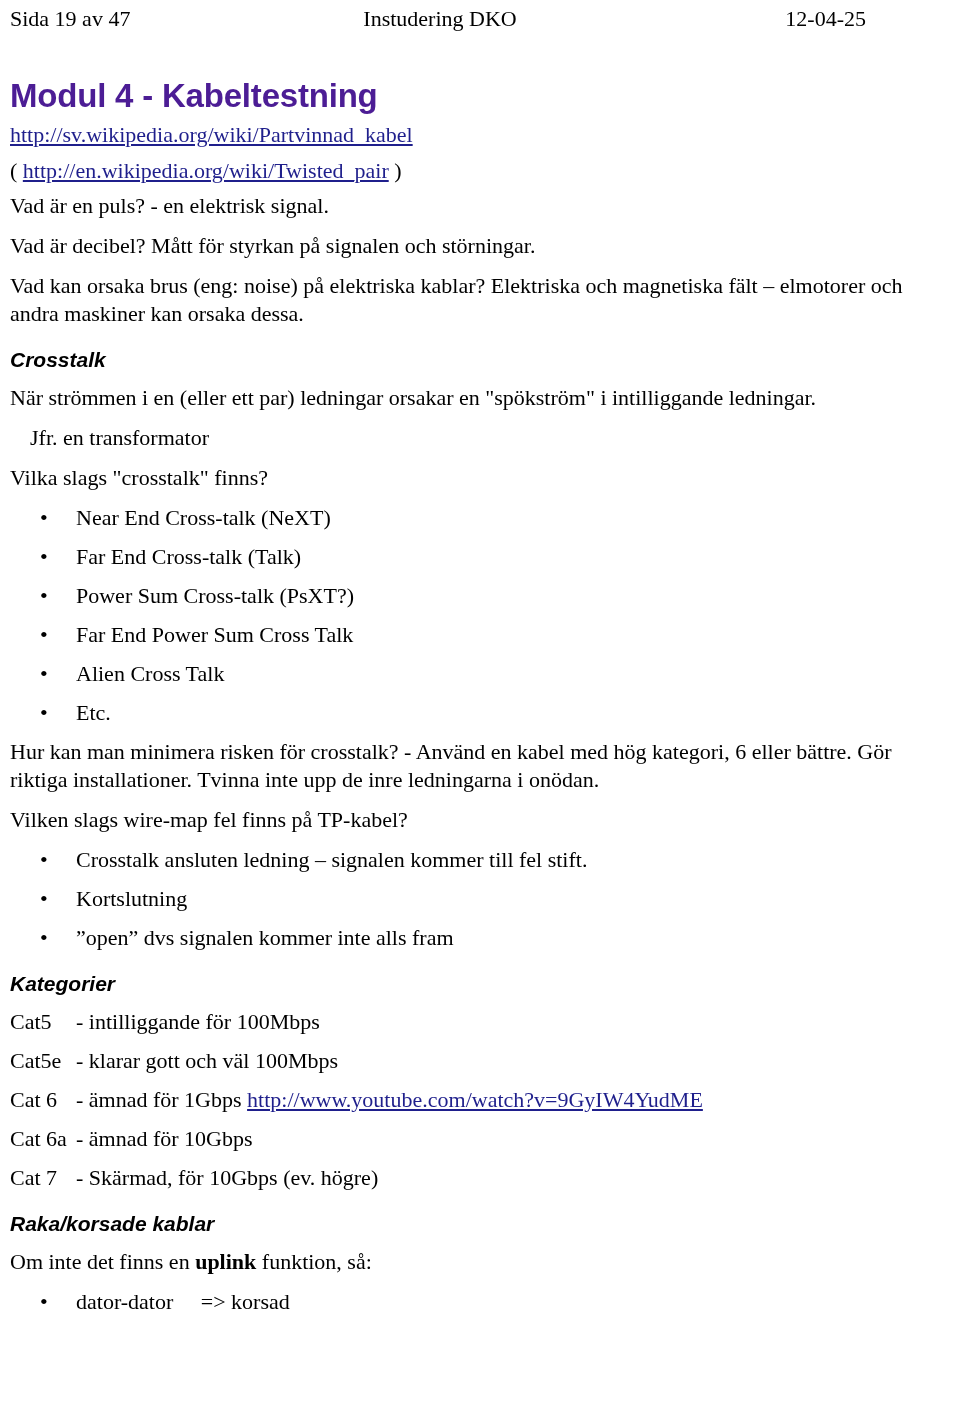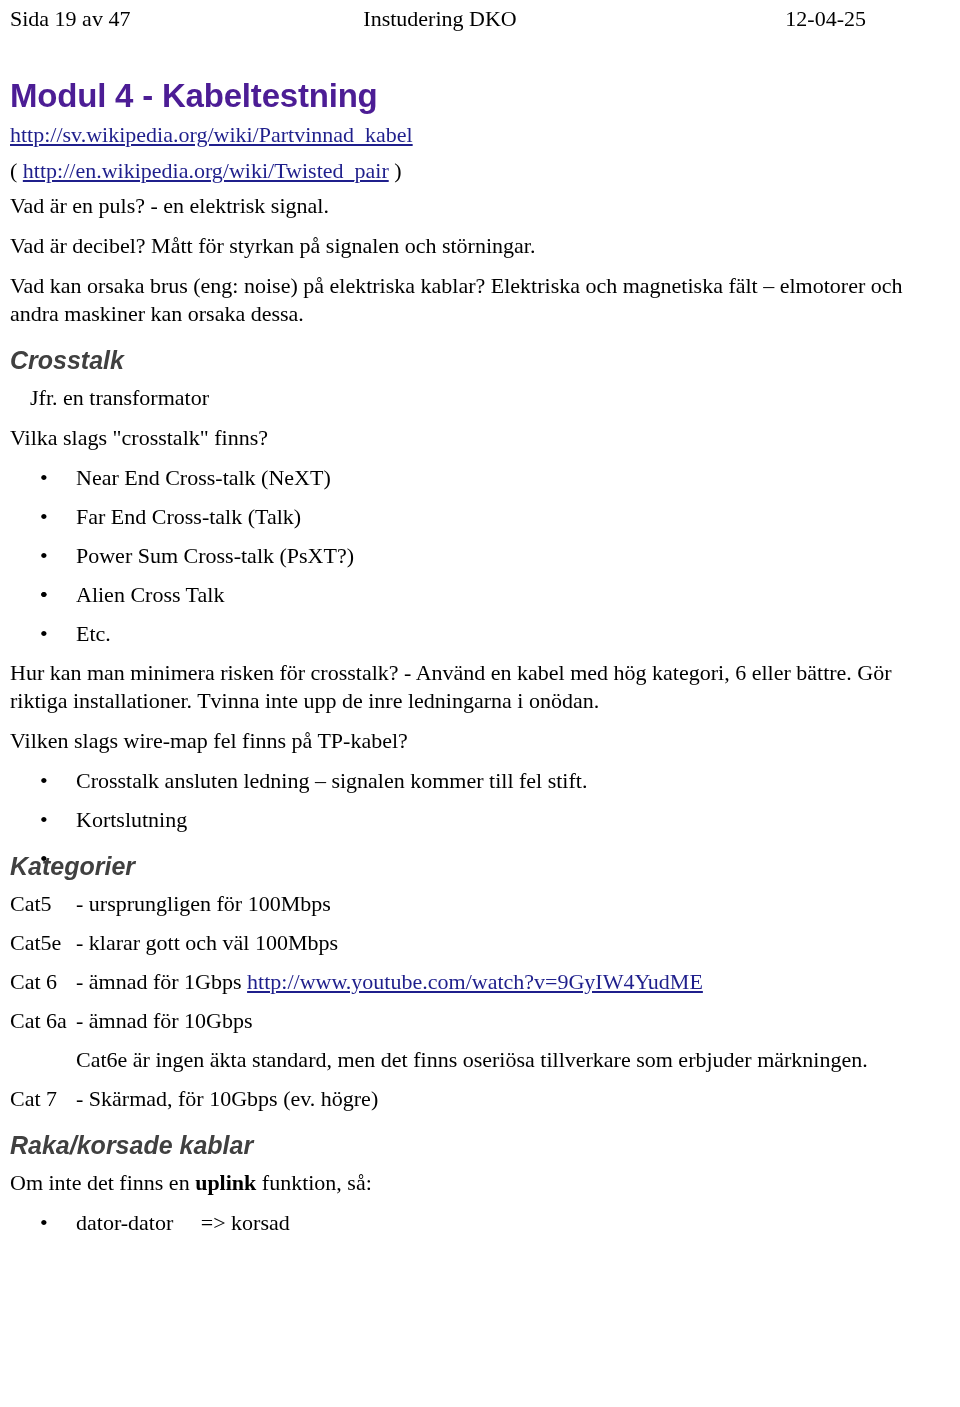--- a/index.html
+++ b/index.html
@@ -51,24 +51,24 @@
     line-height: 40px;
     margin: 30px 0 4px 10px;
     letter-spacing: -0.2px;
     color: #4c1d95;
   }
 
   .h2 {
     font-family: "Liberation Sans", "DejaVu Sans", sans-serif;
     font-weight: bold;
     font-style: italic;
-    font-size: 25px;
+    font-size: 21px;
     line-height: 32px;
     margin: 16px 0 8px 10px;
-    color: #404040;
+    color: #000000;
   }
 
   .p {
     font-size: 22px;
     line-height: 28px;
     margin: 0 14px 12px 10px;
     color: #000;
   }
   .p.indent { margin-left: 30px; }
 
@@ -152,61 +152,61 @@
     <div class="linkline">
       <span>( </span><a class="link" href="#">http://en.wikipedia.org/wiki/Twisted_pair</a><span> )</span>
     </div>
 
     <p class="p">Vad är en puls? - en elektrisk signal.</p>
     <p class="p">Vad är decibel? Mått för styrkan på signalen och störningar.</p>
     <p class="p">Vad kan orsaka brus (eng: noise) på elektriska kablar? Elektriska och magnetiska fält – elmotorer och andra maskiner kan orsaka dessa.</p>
 
     <h2 class="h2">Crosstalk</h2>
 
+    <p class="p">När strömmen i en (eller ett par) ledningar orsakar en "spökström" i intilliggande ledningar.</p>
     <p class="p indent">Jfr. en transformator</p>
     <p class="p">Vilka slags "crosstalk" finns?</p>
 
     <ul class="bullets">
       <li><span class="bullet">•</span><span>Near End Cross-talk (NeXT)</span></li>
       <li><span class="bullet">•</span><span>Far End Cross-talk (Talk)</span></li>
       <li><span class="bullet">•</span><span>Power Sum Cross-talk (PsXT?)</span></li>
-      <li><span class="bullet">•</span></li>
+      <li><span class="bullet">•</span><span>Far End Power Sum Cross Talk</span></li>
       <li><span class="bullet">•</span><span>Alien Cross Talk</span></li>
       <li><span class="bullet">•</span><span>Etc.</span></li>
     </ul>
 
     <p class="p">Hur kan man minimera risken för crosstalk? - Använd en kabel med hög kategori, 6 eller bättre. Gör riktiga installationer. Tvinna inte upp de inre ledningarna i onödan.</p>
 
     <p class="p">Vilken slags wire-map fel finns på TP-kabel?</p>
 
     <ul class="bullets">
       <li><span class="bullet">•</span><span>Crosstalk ansluten ledning – signalen kommer till fel stift.</span></li>
       <li><span class="bullet">•</span><span>Kortslutning</span></li>
-      <li><span class="bullet">•</span></li>
+      <li><span class="bullet">•</span><span>”open” dvs signalen kommer inte alls fram</span></li>
     </ul>
 
     <h2 class="h2">Kategorier</h2>
 
     <div class="cat-row">
-      <span class="cat-label">Cat5</span><span class="cat-desc">- ursprungligen för 100Mbps</span>
+      <span class="cat-label">Cat5</span><span class="cat-desc">- intilliggande för 100Mbps</span>
     </div>
 
     <div class="cat-row">
       <span class="cat-label">Cat5e</span><span class="cat-desc">- klarar gott och väl 100Mbps</span>
     </div>
 
     <div class="cat-row">
       <span class="cat-label">Cat 6</span><span class="cat-desc">- ämnad för 1Gbps </span><a class="link" href="#">http://www.youtube.com/watch?v=9GyIW4YudME</a>
     </div>
 
     <div class="cat-row">
       <span class="cat-label">Cat 6a</span><span class="cat-desc">- ämnad för 10Gbps</span>
     </div>
 
-    <div class="cat-note">Cat6e är ingen äkta standard, men det finns oseriösa tillverkare som erbjuder märkningen.</div>
 
     <div class="cat-row">
       <span class="cat-label">Cat 7</span><span class="cat-desc">- Skärmad, för 10Gbps (ev. högre)</span>
     </div>
 
     <h2 class="h2">Raka/korsade kablar</h2>
 
     <p class="p"><span>Om inte det finns en </span><span class="bold">uplink</span><span> funktion, så:</span></p>
 
     <ul class="bullets">

